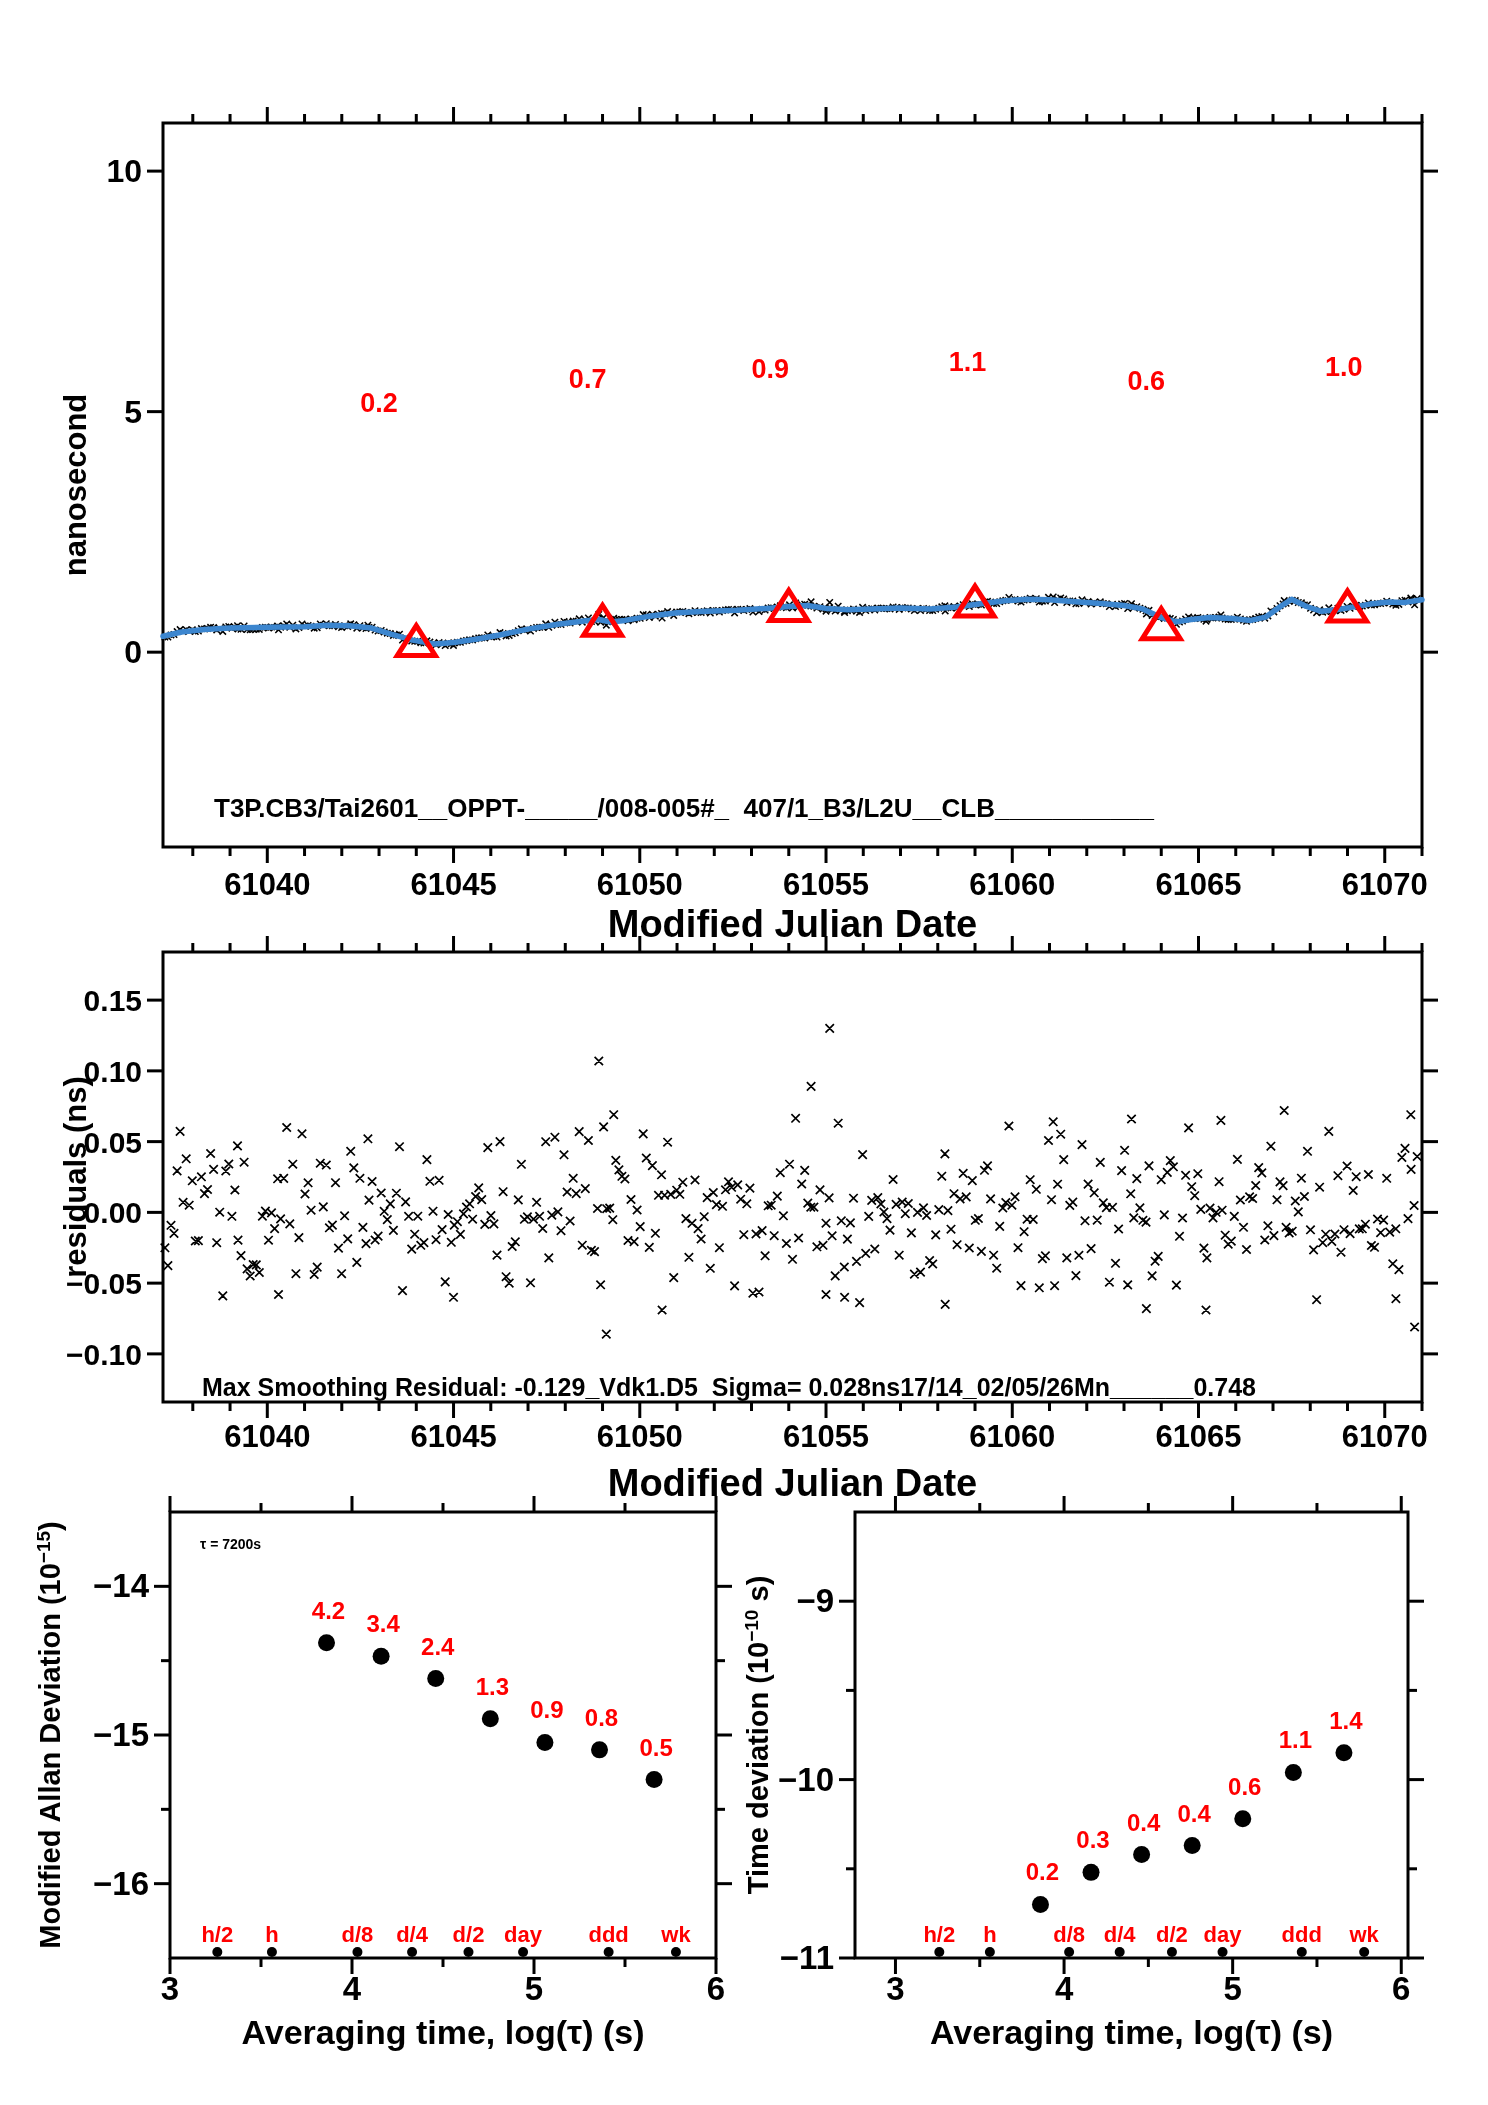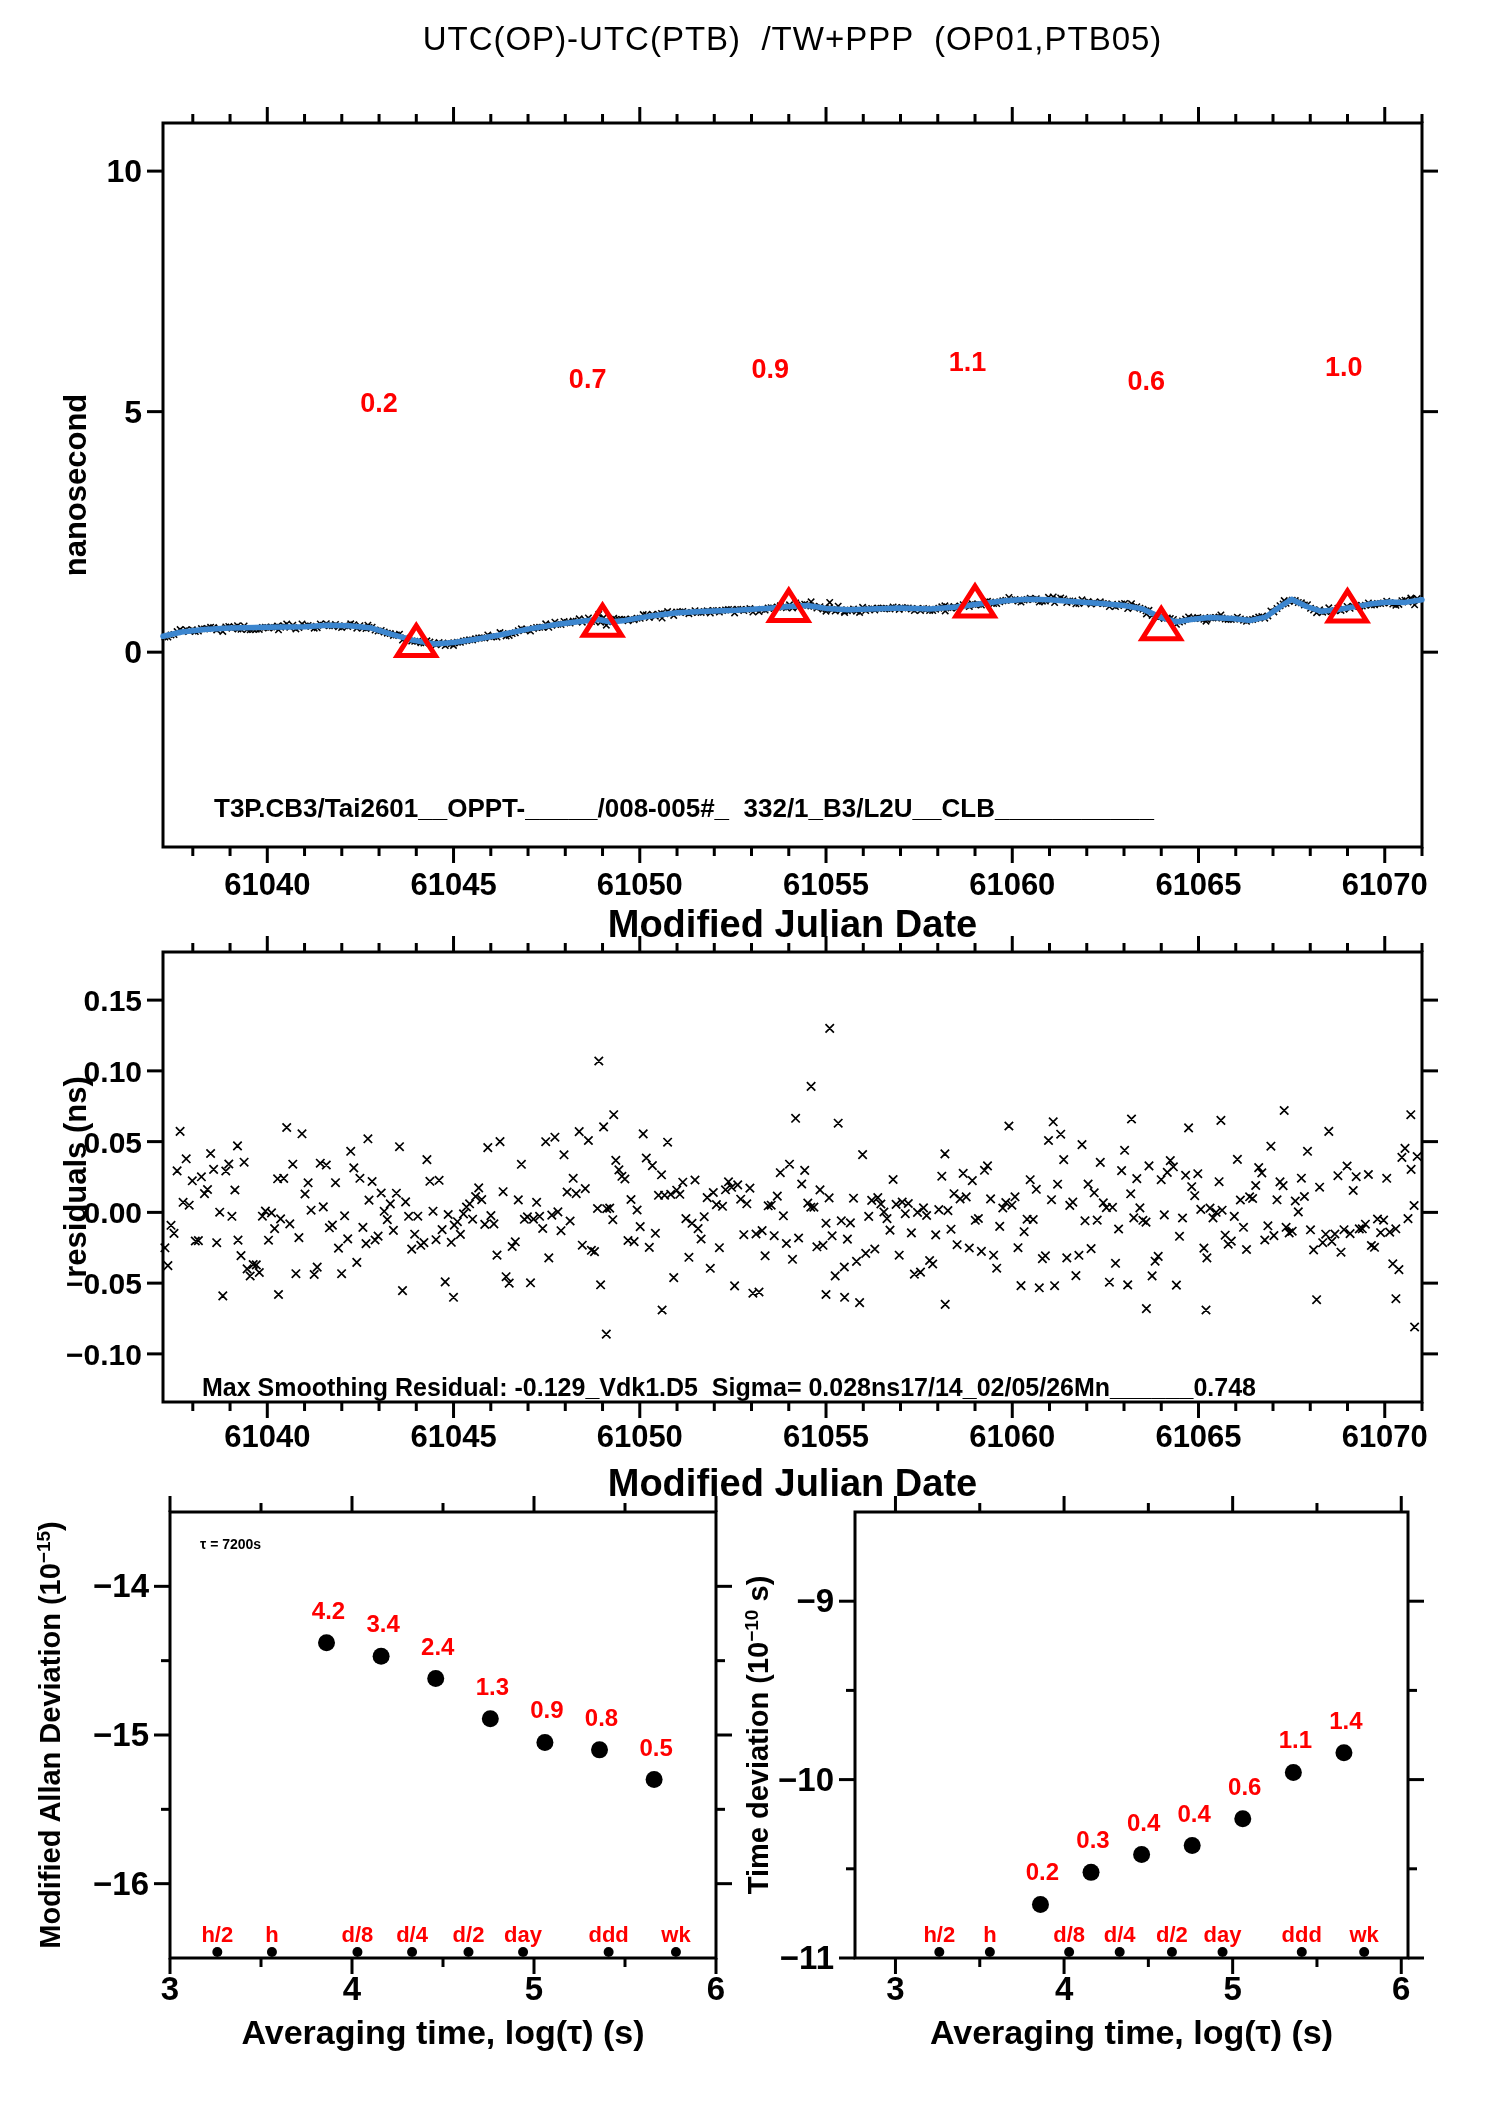--- a/index.html
+++ b/index.html
@@ -361,25 +361,24 @@
         <text x="1171.9634146341464" y="1942" text-anchor="middle" class="red-tau">d/2</text>
         <circle cx="1222.5426829268295" cy="1952" r="5" fill="#000000"></circle>
         <text x="1222.5426829268295" y="1942" text-anchor="middle" class="red-tau">day</text>
         <circle cx="1301.783536585366" cy="1952" r="5" fill="#000000"></circle>
         <text x="1301.783536585366" y="1942" text-anchor="middle" class="red-tau">ddd</text>
         <circle cx="1364.1646341463415" cy="1952" r="5" fill="#000000"></circle>
         <text x="1364.1646341463415" y="1942" text-anchor="middle" class="red-tau">wk</text>
       </g>
     </svg>
 
-  <div class="abs page-title">UTC(OP)-UTC(PTB)  /TW+PPP  (OP01,PTB05)</div>
 
   <div class="abs rot ylab" style="left:76px;top:485px;">nanosecond</div>
   <div class="abs axis-title" style="left:163px;top:903px;width:1259px;">Modified Julian Date</div>
-  <div class="abs annot" style="left:214px;top:793px;">T3P.CB3/Tai2601__OPPT-_____/008-005#_  332/1_B3/L2U__CLB___________</div>
+  <div class="abs annot" style="left:214px;top:793px;">T3P.CB3/Tai2601__OPPT-_____/008-005#_  407/1_B3/L2U__CLB___________</div>
 
   <div class="abs rot ylab" style="left:76px;top:1177px;">residuals (ns)</div>
   <div class="abs axis-title" style="left:163px;top:1462px;width:1259px;">Modified Julian Date</div>
   <div class="abs annot-b" style="left:202px;top:1361px;margin-top:12px;">Max Smoothing Residual: -0.129_Vdk1.D5  Sigma= 0.028ns17/14_02/05/26Mn______0.748</div>
 
   <div class="abs rot ylab-sm" style="left:50px;top:1735px;">
     <span>Modified Allan Deviation (10</span><sup>−15</sup><span>)</span>
   </div>
   <div class="abs axis-title-sm" style="left:170px;top:2013px;width:546px;">Averaging time, log(τ) (s)</div>
   <div class="abs annot-tau" style="left:200px;top:1536px;">τ = 7200s</div>

